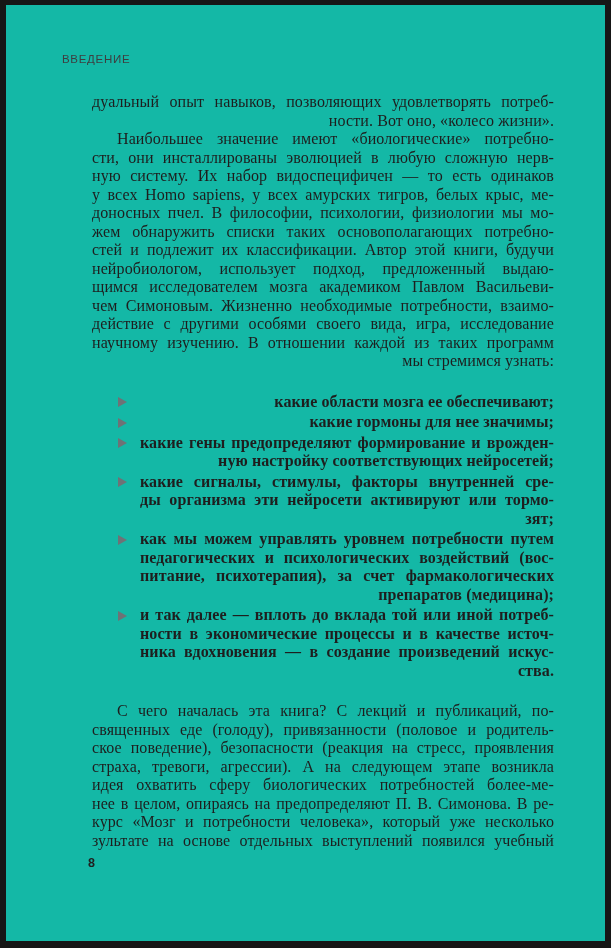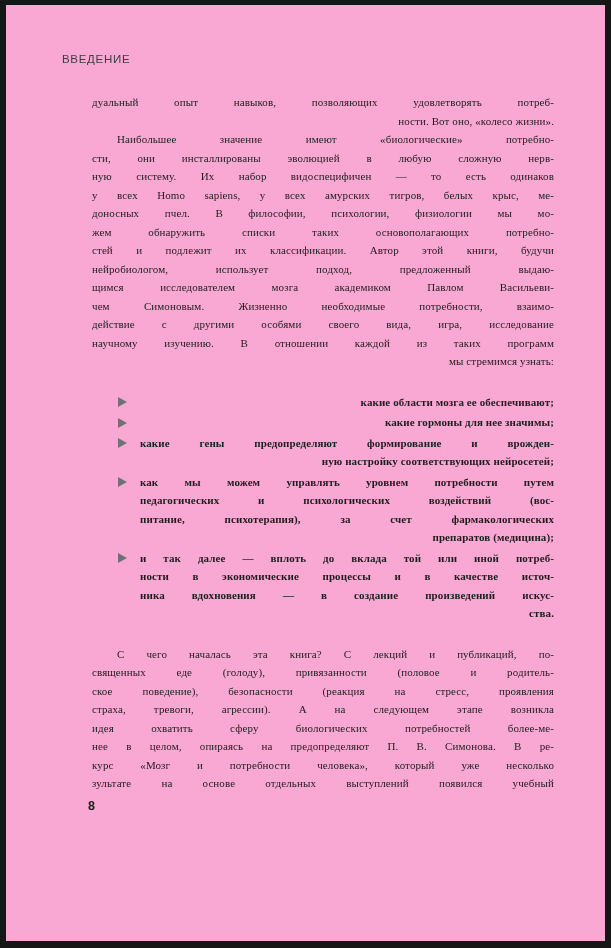--- a/index.html
+++ b/index.html
@@ -7,35 +7,35 @@
   body {
     background: #161616;
     font-family: "Liberation Serif", serif;
     position: relative;
     overflow: hidden;
   }
   .page {
     position: absolute;
     left: 6px; top: 5px;
     width: 599px; height: 936px;
-    background: #f9a8d4;
+    background: #14b8a6;
     padding-top: 47px;
   }
   .running-head {
     margin-left: 56px;
     font-family: "Liberation Sans", sans-serif;
     font-size: 11.5px;
     line-height: 14px;
     letter-spacing: 0.7px;
     color: #3e3e40;
   }
   .body-text {
     margin: 27px 0 0 86px;
     width: 462px;
-    font-size: 11px;
+    font-size: 16px;
     line-height: 18.5px;
     letter-spacing: 0.1px;
     color: #1e1e1e;
   }
   .line { white-space: nowrap; }
   .line.fill {
     white-space: normal;
     text-align: justify;
     text-align-last: justify;
   }
@@ -111,20 +111,28 @@
       </div>
 
       <div class="list-item">
         <span class="bullet"></span>
         <div class="item-text">
             <div class="line fill">какие гены предопределяют формирование и врожден-</div>
             <div class="line last">ную настройку соответствующих нейросетей;</div>
           </div>
       </div>
 
+      <div class="list-item">
+        <span class="bullet"></span>
+        <div class="item-text">
+            <div class="line fill">какие сигналы, стимулы, факторы внутренней сре-</div>
+            <div class="line fill">ды организма эти нейросети активируют или тормо-</div>
+            <div class="line last">зят;</div>
+          </div>
+      </div>
 
       <div class="list-item">
         <span class="bullet"></span>
         <div class="item-text">
             <div class="line fill">как мы можем управлять уровнем потребности путем</div>
             <div class="line fill">педагогических и психологических воздействий (вос-</div>
             <div class="line fill">питание, психотерапия), за счет фармакологических</div>
             <div class="line last">препаратов (медицина);</div>
           </div>
       </div>

